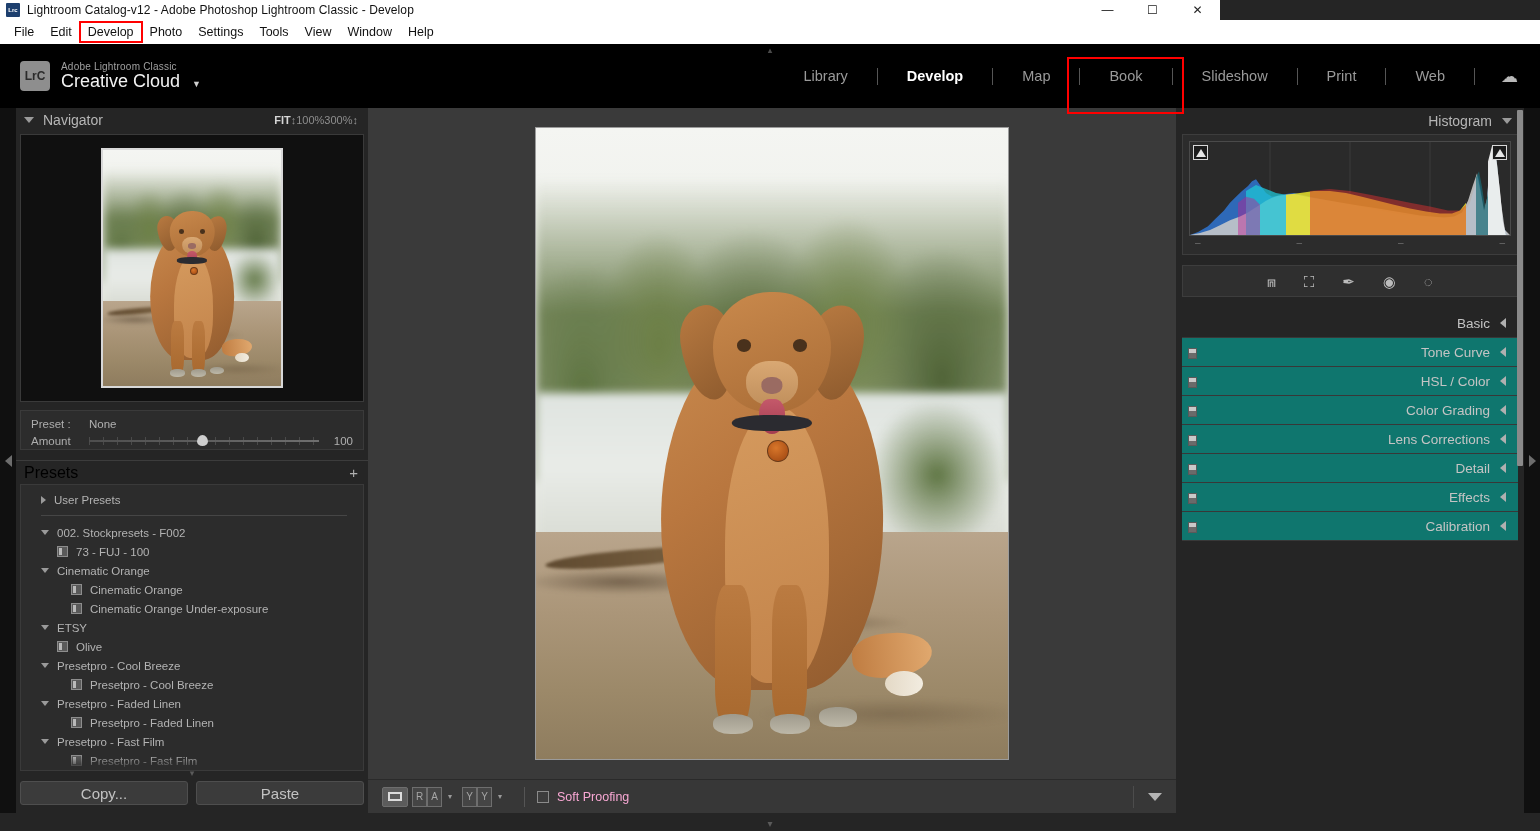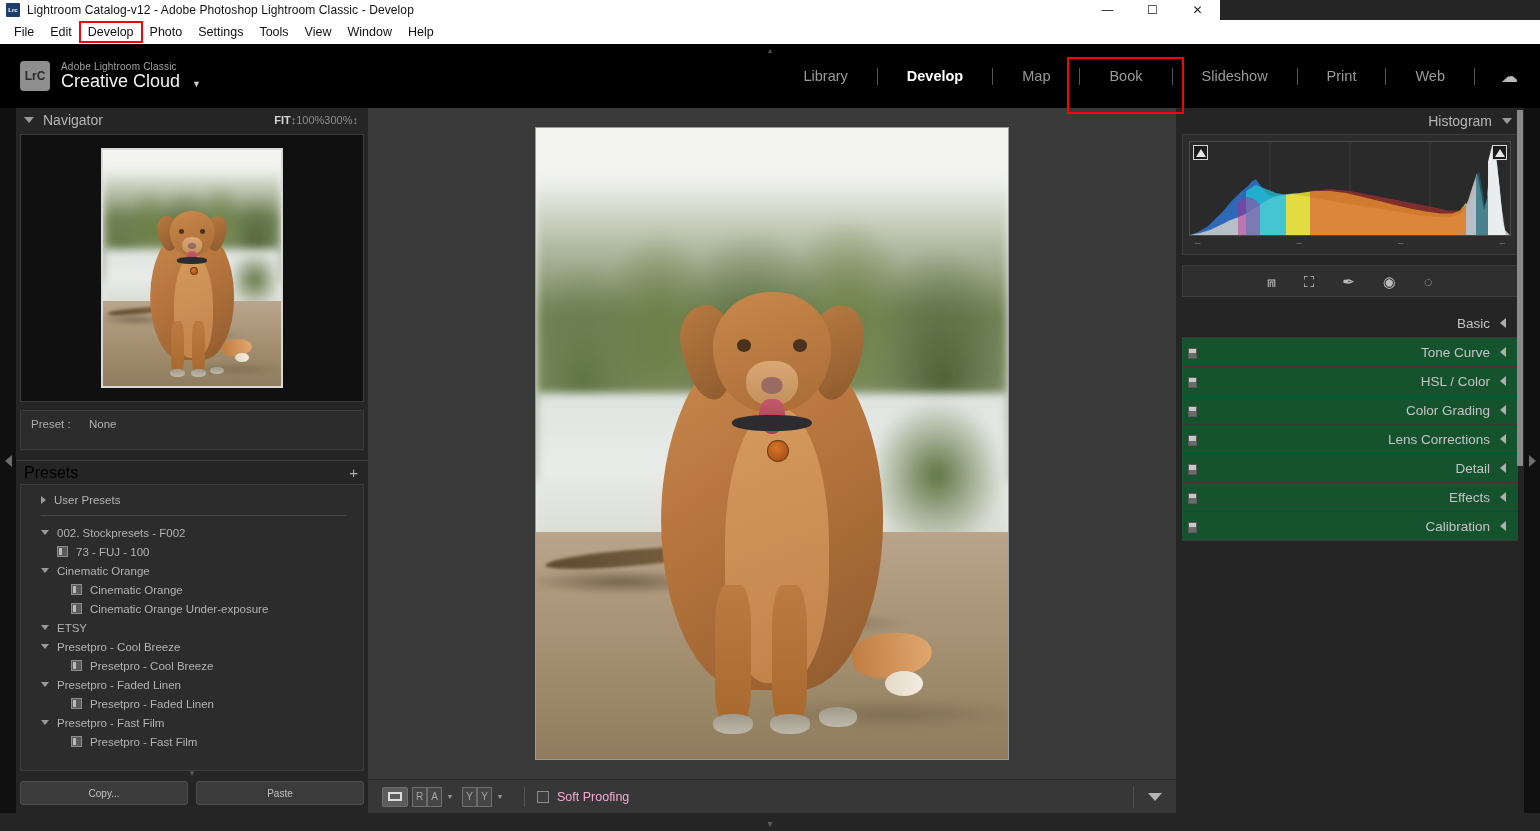--- a/index.html
+++ b/index.html
@@ -175,21 +175,21 @@
   .panel-grip {
     height: 10px; position: relative;
   }
   .panel-grip::after {
     content: "▾"; position: absolute; left: 50%; top: -3px; transform: translateX(-50%);
     color: #5a5a5a; font-size: 9px;
   }
   .cp-buttons { display: flex; gap: 8px; margin: 0 4px 8px 4px; }
   .cp-btn {
     flex: 1; height: 24px; background: #3b3b3b; border: 1px solid #4e4e4e; border-radius: 3px;
-    color: #c2c2c2; font-size: 10px; display: flex; align-items: center; justify-content: center;
+    color: #c2c2c2; font-size: 15px; display: flex; align-items: center; justify-content: center;
   }
 
   
   .center {
     position: absolute; top: 108px; left: 368px; width: 808px; height: 705px;
     background: #3a3a3a;
   }
   .canvas {
     position: absolute; top: 0; left: 0; right: 0; bottom: 34px;
     display: flex; align-items: center; justify-content: center;
@@ -283,21 +283,21 @@
   }
   .tools-strip {
     margin: 10px 6px 0 6px; height: 32px; background: #2f2f2f; border: 1px solid #3d3d3d;
     display: flex; align-items: center; justify-content: center; gap: 28px;
   }
   .tool-ic { color: #bcbcbc; font-size: 15px; line-height: 1; }
   .panel-rows { margin: 12px 6px 0 6px; }
   .prow {
     height: 29px; display: flex; align-items: center; justify-content: flex-end;
     padding-right: 12px; position: relative; border-bottom: 1px solid #383838;
-    background: #14532d;
+    background: #0f766e;
   }
   .prow:first-child { background: #252525; }
   .prow .sw {
     position: absolute; left: 6px; top: 10px; width: 9px; height: 11px;
     background: linear-gradient(to bottom,#c9c9c9 0 50%,#6a6a6a 50% 100%);
     border: 1px solid #5a5a5a;
   }
   .prow .name { color: #c4c4c4; font-size: 13.5px; margin-right: 10px; }
   .prow .coll {
     width: 0; height: 0; border-top: 5px solid transparent; border-bottom: 5px solid transparent;
@@ -532,20 +532,29 @@
           <div class="tag"></div>
         </div>
       </div>
     </div>
 
     <div class="preset-amount">
       <div class="pa-row">
         <span class="lbl">Preset :</span>
         <span>None</span>
       </div>
+      <div class="pa-row">
+        <span class="lbl">Amount</span>
+        <span class="slider">
+          <span class="ticks"></span>
+          <span class="track"></span>
+          <span class="knob"></span>
+        </span>
+        <span class="pa-val">100</span>
+      </div>
     </div>
 
     <div class="presets-hdr">
       <div class="tw"></div>
       <div class="ttl">Presets</div>
       <div class="plus-icon">+</div>
     </div>
 
     <div class="preset-list">
       <div class="pl-row group">
@@ -569,20 +578,24 @@
         <span class="pz"></span>
         <span>Cinematic Orange</span>
       </div>
       <div class="pl-row item deep">
         <span class="pz"></span>
         <span>Cinematic Orange Under-exposure</span>
       </div>
       <div class="pl-row group">
         <span class="tri-d"></span>
         <span>ETSY</span>
+      </div>
+      <div class="pl-row item">
+        <span class="pz"></span>
+        <span>Olive</span>
       </div>
       <div class="pl-row group">
         <span class="tri-d"></span>
         <span>Presetpro - Cool Breeze</span>
       </div>
       <div class="pl-row item deep">
         <span class="pz"></span>
         <span>Presetpro - Cool Breeze</span>
       </div>
       <div class="pl-row group">

